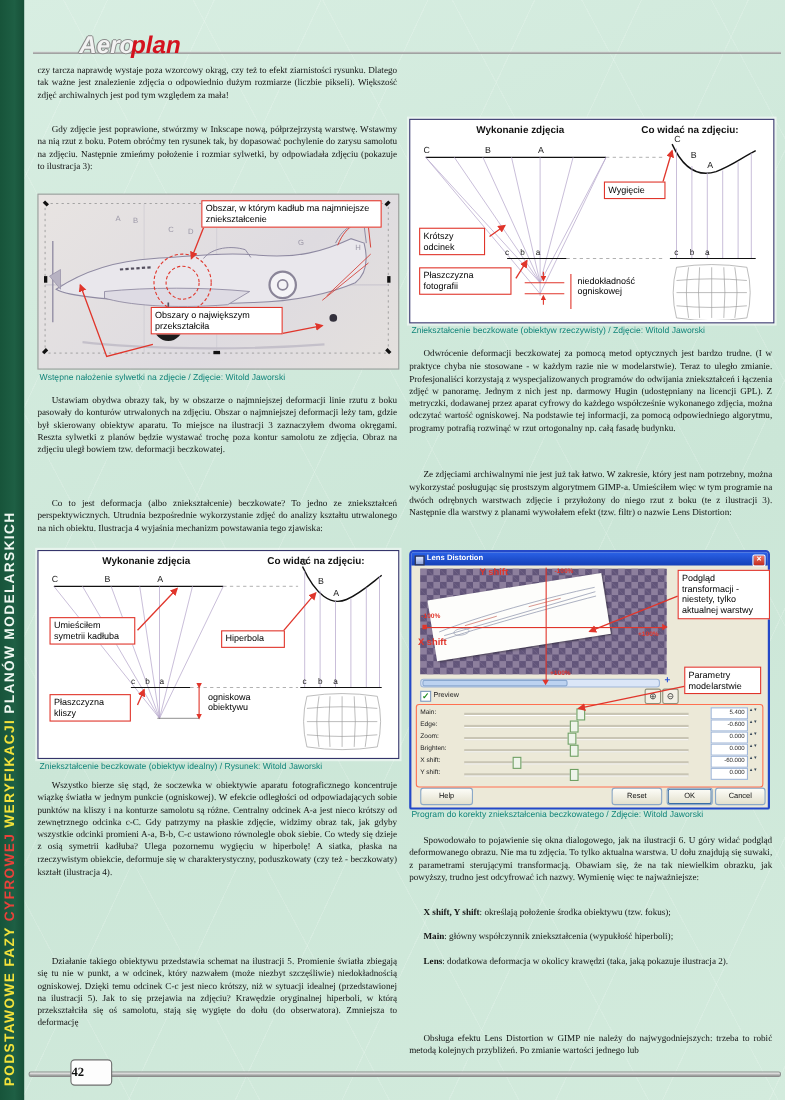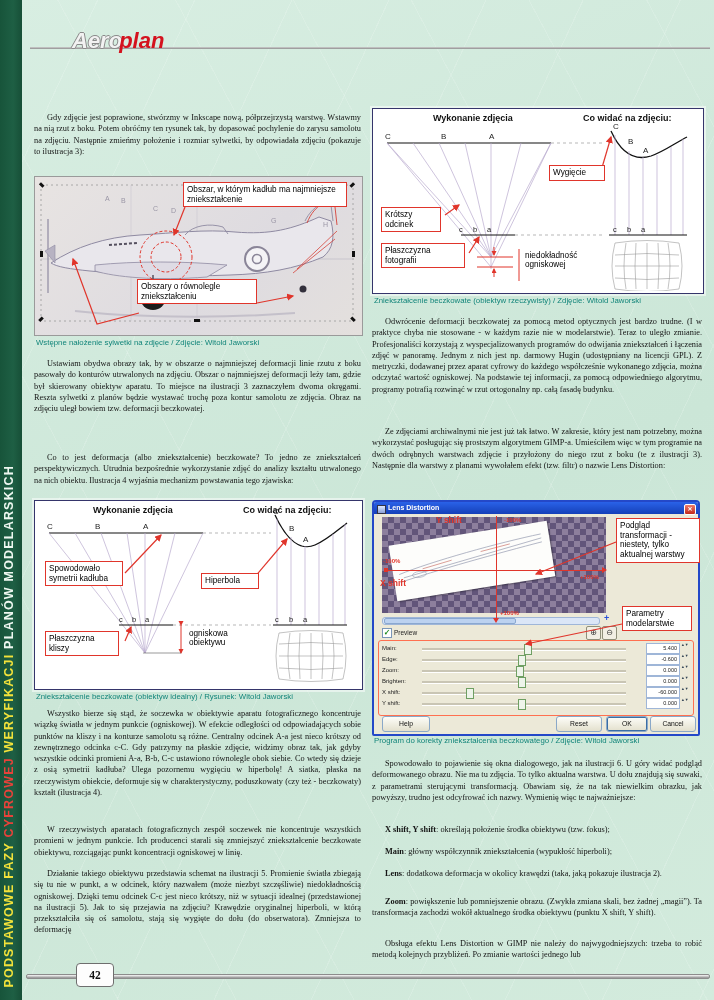--- a/index.html
+++ b/index.html
@@ -80,35 +80,36 @@
   .sval{position:absolute;right:10px;top:0;width:30px;height:9px;background:#fff;border:1px solid #9fb6d8;
     font:5.5px/9px "Liberation Sans",sans-serif;text-align:right;padding-right:2px;color:#222;}
   .sspin{position:absolute;right:2px;top:0;width:7px;height:9px;font:3.8px/4.5px "Liberation Sans",sans-serif;color:#345;text-align:center;}
   .btn{position:absolute;top:214px;height:14px;background:linear-gradient(#fdfdf8,#e3e0cd);
     border:1px solid #8aa8c8;border-radius:3px;font:6.8px/13px "Liberation Sans",sans-serif;color:#111;text-align:center;}
   .btn-ok{box-shadow:0 0 0 1px #3a6ea5 inset;}
   
   .footline{position:absolute;left:26px;right:4px;top:974px;height:3px;
     background:linear-gradient(#fafafa,#8f8f8f);border:1px solid #8c8c8c;border-radius:2px;}
   .pagenum{position:absolute;left:64px;top:963px;width:36px;height:22px;background:#fdfdfd;border:1.4px solid #6e6e6e;
-    border-radius:4px;font:bold 11.5px/22px "Liberation Serif",serif;text-align:center;color:#111;z-index:2;margin-left:12px;}
+    border-radius:4px;font:bold 11.5px/22px "Liberation Serif",serif;color:#111;z-index:2;}
 </style>
 </head>
 <body>
 
 <div class="page">
 
   <div class="sidebar">
     <div class="sidebar-text"><span class="sb-y">PODSTAWOWE FAZY </span><span class="sb-r">CYFROWEJ </span><span class="sb-y">WERYFIKACJI </span><span class="sb-w">PLANÓW MODELARSKICH</span></div>
   </div>
 
   <div class="head-line"></div>
   <div class="logo"><span class="aero">Aero</span><span class="plan">plan</span></div>
 
   <div class="col col-left">
+    <div class="para" style="top:0">czy tarcza naprawdę wystaje poza wzorcowy okrąg, czy też to efekt ziarnistości rysunku. Dlatego tak ważne jest znalezienie zdjęcia o odpowiednio dużym rozmiarze (liczbie pikseli). Większość zdjęć archiwalnych jest pod tym względem za mała!</div>
     <div class="para indent" style="top:54px">Gdy zdjęcie jest poprawione, stwórzmy w Inkscape nową, półprzejrzystą warstwę. Wstawmy na nią rzut z boku. Potem obróćmy ten rysunek tak, by dopasować pochylenie do zarysu samolotu na zdjęciu. Następnie zmieńmy położenie i rozmiar sylwetki, by odpowiadała zdjęciu (pokazuje to ilustracja 3):</div>
 
     <div class="fig" style="top:118px;height:182px">
       <div class="photo">
         <svg class="ovl" width="325" height="156" viewBox="0 0 325 156">
           <defs>
               <marker id="ah3" markerWidth="7" markerHeight="7" refX="5" refY="3" orient="auto">
                 <path d="M0 0L6 3L0 6Z" fill="#e0352b"></path>
               </marker>
             </defs>
@@ -153,21 +154,21 @@
               <rect x="159" y="142" width="6" height="3"></rect>
             <rect x="5" y="74" width="3" height="6"></rect>
               <rect x="317" y="74" width="3" height="6"></rect>
           </g>
 
           <line x1="150" y1="30" x2="139" y2="58" stroke="#e0352b" stroke-width="1.2" marker-end="url(#ah3)"></line>
           <path d="M104 136 L62 147 L38 82" fill="none" stroke="#e0352b" stroke-width="1.2" marker-end="url(#ah3)"></path>
           <line x1="222" y1="126" x2="258" y2="119" stroke="#e0352b" stroke-width="1.2" marker-end="url(#ah3)"></line>
         </svg>
         <div class="rbox" style="left:148px;top:5px;width:156px">Obszar, w którym kadłub ma najmniejsze zniekształcenie</div>
-        <div class="rbox" style="left:102px;top:102px;width:112px">Obszary o równolegle zniekształceniu</div>
+        <div class="rbox" style="left:102px;top:102px;width:112px">Obszary o największym przekształciła</div>
       </div>
       <div class="figcap" style="top:162px">Wstępne nałożenie sylwetki na zdjęcie / Zdjęcie: Witold Jaworski</div>
     </div>
 
     <div class="para indent" style="top:300px">Ustawiam obydwa obrazy tak, by w obszarze o najmniejszej deformacji linie rzutu z boku pasowały do konturów utrwalonych na zdjęciu. Obszar o najmniejszej deformacji leży tam, gdzie był skierowany obiektyw aparatu. To miejsce na ilustracji 3 zaznaczyłem dwoma okręgami. Reszta sylwetki z planów będzie wystawać trochę poza kontur samolotu ze zdjęcia. Obraz na zdjęciu uległ bowiem tzw. deformacji beczkowatej.</div>
     <div class="para indent" style="top:394px">Co to jest deformacja (albo zniekształcenie) beczkowate? To jedno ze zniekształceń perspektywicznych. Utrudnia bezpośrednie wykorzystanie zdjęć do analizy kształtu utrwalonego na nich obiektu. Ilustracja 4 wyjaśnia mechanizm powstawania tego zjawiska:</div>
 
     <div class="fig" style="top:442px;height:206px">
       <div class="diagbox" style="height:188px">
         <div class="diag-title" style="left:58px;top:4px">Wykonanie zdjęcia</div>
@@ -221,33 +222,32 @@
           <text x="240" y="121" font-size="7.5" fill="#222" font-family="Liberation Sans">c</text>
           <text x="254" y="121" font-size="7.5" fill="#222" font-family="Liberation Sans">b</text>
           <text x="268" y="121" font-size="7.5" fill="#222" font-family="Liberation Sans">a</text>
 
           <path d="M244 132Q238 155 244 178M255 132Q251 155 255 178M265 132Q263 155 265 178M276 132L276 178M287 132Q289 155 287 178M297 132Q301 155 297 178M308 132Q314 155 308 178M244 132Q276 127 308 132M244 143Q276 140 308 143M244 155L308 155M244 167Q276 170 308 167M244 178Q276 183 308 178" fill="none" stroke="#9a9a9a" stroke-width="0.6"></path>
 
           <line x1="90" y1="72" x2="126" y2="34" stroke="#e0352b" stroke-width="1.2" marker-end="url(#ah4)"></line>
           <line x1="218" y1="78" x2="252" y2="38" stroke="#e0352b" stroke-width="1.2" marker-end="url(#ah4)"></line>
           <line x1="90" y1="140" x2="96" y2="126" stroke="#e0352b" stroke-width="1.2" marker-end="url(#ah4)"></line>
         </svg>
-        <div class="rbox" style="left:10px;top:60px;width:70px">Spowodowało symetrii kadłuba</div>
+        <div class="rbox" style="left:10px;top:60px;width:70px">Umieściłem symetrii kadłuba</div>
         <div class="rbox" style="left:166px;top:72px;width:50px">Hiperbola</div>
         <div class="rbox" style="left:10px;top:130px;width:66px">Płaszczyzna kliszy</div>
         <div class="plainlab" style="left:154px;top:128px">
           <div>ogniskowa</div>
           <div>obiektywu</div>
         </div>
       </div>
       <div class="figcap" style="top:192px">Zniekształcenie beczkowate (obiektyw idealny) / Rysunek: Witold Jaworski</div>
     </div>
 
     <div class="para indent" style="top:650px">Wszystko bierze się stąd, że soczewka w obiektywie aparatu fotograficznego koncentruje wiązkę światła w jednym punkcie (ogniskowej). W efekcie odległości od odpowiadających sobie punktów na kliszy i na konturze samolotu są różne. Centralny odcinek A-a jest nieco krótszy od zewnętrznego odcinka c-C. Gdy patrzymy na płaskie zdjęcie, widzimy obraz tak, jak gdyby wszystkie odcinki promieni A-a, B-b, C-c ustawiono równolegle obok siebie. Co wtedy się dzieje z osią symetrii kadłuba? Ulega pozornemu wygięciu w hiperbolę! A siatka, płaska na rzeczywistym obiekcie, deformuje się w charakterystyczny, poduszkowaty (czy też - beczkowaty) kształt (ilustracja 4).</div>
-    <div class="para indent" style="top:766px">W rzeczywistych aparatach fotograficznych zespół soczewek nie koncentruje wszystkich promieni w jednym punkcie. Ich producenci starali się zmniejszyć zniekształcenie beczkowate obiektywu, rozciągając punkt koncentracji ogniskowej w linię.</div>
     <div class="para indent" style="top:810px">Działanie takiego obiektywu przedstawia schemat na ilustracji 5. Promienie światła zbiegają się tu nie w punkt, a w odcinek, który nazwałem (może niezbyt szczęśliwie) niedokładnością ogniskowej. Dzięki temu odcinek C-c jest nieco krótszy, niż w sytuacji idealnej (przedstawionej na ilustracji 5). Jak to się przejawia na zdjęciu? Krawędzie oryginalnej hiperboli, w którą przekształciła się oś samolotu, stają się wygięte do dołu (do obserwatora). Zmniejsza to deformację</div>
   </div>
 
   <div class="col col-right">
 
     <div class="fig" style="top:50px;height:202px">
       <div class="diagbox" style="height:184px">
         <div class="diag-title" style="left:60px;top:4px">Wykonanie zdjęcia</div>
         <div class="diag-title" style="left:210px;top:4px">Co widać na zdjęciu:</div>
         <svg class="ovl" width="326" height="182" viewBox="0 0 326 182">
@@ -419,20 +419,19 @@
           <line x1="248" y1="122" x2="152" y2="142" stroke="#e0352b" stroke-width="1.2" marker-end="url(#ah6)"></line>
         </svg>
       </div>
       <div class="figcap" style="top:236px">Program do korekty zniekształcenia beczkowatego / Zdjęcie: Witold Jaworski</div>
     </div>
 
     <div class="para indent" style="top:700px">Spowodowało to pojawienie się okna dialogowego, jak na ilustracji 6. U góry widać podgląd deformowanego obrazu. Nie ma tu zdjęcia. To tylko aktualna warstwa. U dołu znajdują się suwaki, z parametrami sterującymi transformacją. Obawiam się, że na tak niewielkim obrazku, jak powyższy, trudno jest odcyfrować ich nazwy. Wymienię więc te najważniejsze:</div>
     <div class="para indent" style="top:788px"><span class="bterm">Main</span><span>: główny współczynnik zniekształcenia (wypukłość hiperboli);</span></div>
     <div class="para indent" style="top:766px"><span class="bterm">X shift, Y shift</span><span>: określają położenie środka obiektywu (tzw. fokus);</span></div>
     <div class="para indent" style="top:810px"><span class="bterm">Lens</span><span>: dodatkowa deformacja w okolicy krawędzi (taka, jaką pokazuje ilustracja 2).</span></div>
-    <div class="para indent" style="top:838px"><span class="bterm">Zoom</span><span>: powiększenie lub pomniejszenie obrazu. (Zwykła zmiana skali, bez żadnej „magii”). Ta transformacja zachodzi wokół aktualnego środka obiektywu (punktu X shift, Y shift).</span></div>
     <div class="para indent" style="top:880px">Obsługa efektu Lens Distortion w GIMP nie należy do najwygodniejszych: trzeba to robić metodą kolejnych przybliżeń. Po zmianie wartości jednego lub</div>
   </div>
 
   <div class="footline"></div>
   <div class="pagenum">42</div>
 
 </div>
 
 </body></html>

